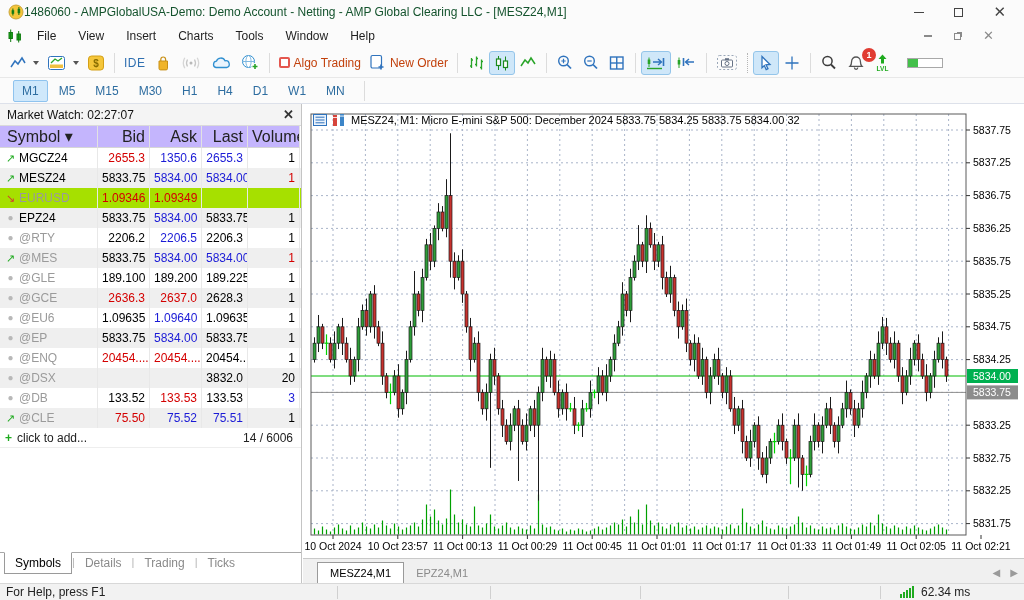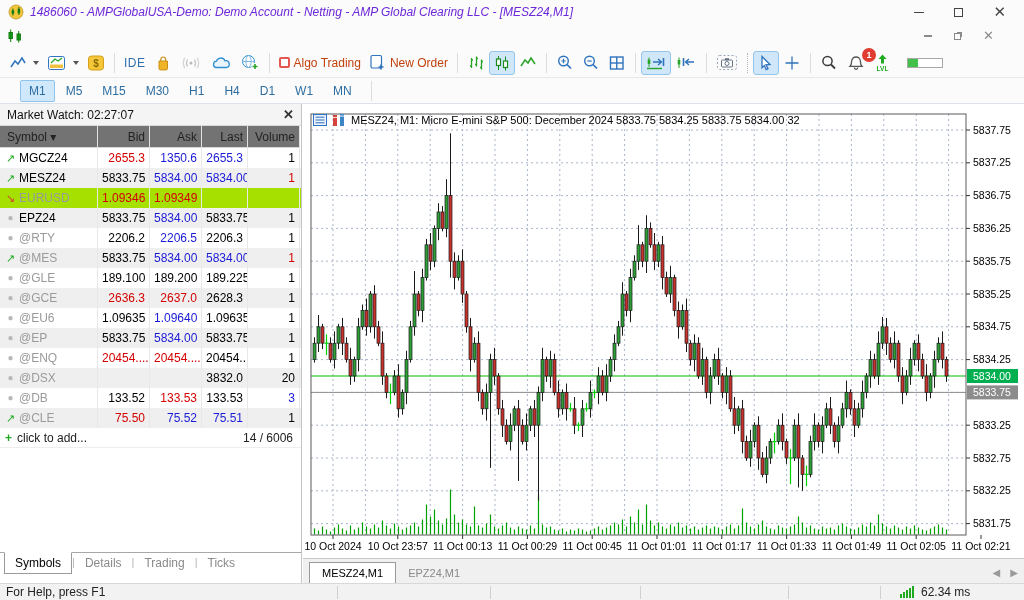--- a/index.html
+++ b/index.html
@@ -2,21 +2,21 @@
 <html><head>
 <meta charset="utf-8">
 <style>
   * { margin:0; padding:0; box-sizing:border-box; }
   html,body { width:1024px; height:600px; overflow:hidden; background:#fff;
     font-family:"Liberation Sans", sans-serif; -webkit-font-smoothing:antialiased; }
   .abs { position:absolute; }
   
   .titlebar { position:absolute; left:0; top:0; width:1024px; height:24px;
     background:#fbfbfb; display:flex; align-items:center; padding:0 8px; }
-  .titlebar .title { font-size:12px; color:#6d28d9; margin-left:6px; white-space:nowrap;font-style:italic; }
+  .titlebar .title { font-size:12px; color:#14532d; margin-left:0; white-space:nowrap; }
   .win-controls { margin-left:auto; display:flex; align-items:center; gap:30px; padding-right:10px; }
   .wc-min { width:10px; height:1px; border-bottom:1px solid #444; display:inline-block; }
   .wc-max { width:9px; height:9px; border:1px solid #444; display:inline-block; }
   .wc-close { font-size:15px; color:#444; line-height:10px; }
   
   .menubar { position:absolute; left:0; top:24px; width:1024px; height:24px;
     background:#fbfbfb; display:flex; align-items:center; padding:0 6px; }
   .menu-item { font-size:12px; color:#1f1f1f; padding:3px 11px; cursor:default; }
   .child-controls { margin-left:auto; display:flex; align-items:center; gap:22px; padding-right:24px; }
   .cc-min { width:8px; border-bottom:2px solid #8a8a8a; display:inline-block; }
@@ -35,33 +35,33 @@
   .tlabel { font-size:12px; color:#c2410c; white-space:nowrap; }
   .ide-label { font-size:12px; color:#2f6fb0; letter-spacing:.5px; }
   .algo-box { width:11px; height:11px; border:2px solid #e4574f; border-radius:2px; background:#fff; display:inline-block; }
   .bell-wrap { position:relative; }
   .badge { position:absolute; top:-4px; right:-7px; background:#e03c32; color:#fff; font-size:9px;
     min-width:14px; height:14px; border-radius:8px; display:flex; align-items:center; justify-content:center; font-weight:bold; }
   .vol-slider { width:36px; height:10px; border:1px solid #a8a8a8; background:#fff; display:inline-block; position:relative; }
   .vol-fill { position:absolute; left:0; top:0; bottom:0; width:10px; background:#43c04a; }
   
   .tfbar { position:absolute; left:0; top:78px; width:1024px; height:26px; background:#fbfbfb;
-    border-bottom:1px solid #dde1ea; display:flex; align-items:center; padding:0 20px; }
+    border-bottom:1px solid #dde1ea; display:flex; align-items:center; padding:0 13px; }
   .tf { font-size:12px; color:#2e6da0; padding:3px 8px; border:1px solid transparent; border-radius:2px; margin-right:2px; }
   .tf.active { background:#cfe8fb; border-color:#8fc3ee; }
   .tf-sep { width:1px; height:20px; background:#dcdcdc; margin-left:8px; }
   
   .mw { position:absolute; left:0; top:104px; width:302px; height:479px; background:#fff;
     border-right:1px solid #c4c4c4; }
   .mw-header { height:22px; background:#f4f4f4; border-bottom:1px solid #dadada; display:flex;
     align-items:center; padding:0 7px; font-size:12px; color:#111;justify-content:space-between; }
   .mw-close { margin-left:auto; font-size:13px; color:#333; font-weight:bold; line-height:10px; }
   .mw-grid { display:grid; grid-template-columns:98px 52px 52px 46px 52px; }
-  .mw-hcell { height:22px; line-height:22px; font-size:12px; color:#222; border-bottom:1px solid #d6d6d6;
-    border-right:1px solid #e2e2e2; padding:0 4px; background:#737373; text-align:right; white-space:nowrap; overflow:hidden; }
+  .mw-hcell { height:22px; line-height:22px; font-size:16px; color:#222; border-bottom:1px solid #d6d6d6;
+    border-right:1px solid #e2e2e2; padding:0 4px; background:#c4b5fd; text-align:right; white-space:nowrap; overflow:hidden; }
   .mw-hcell.sym { text-align:left; padding-left:7px; }
   .mw-cell { height:20px; line-height:20px; font-size:12px; border-right:1px solid #e8e8e8;
     padding:0 4px; text-align:right; white-space:nowrap; overflow:hidden; }
   .mw-cell.sym { text-align:left; padding-left:2px; display:flex; align-items:center; }
   .trend { width:17px; display:inline-block; text-align:center; font-size:11px; flex:none; }
   .t-up { color:#1faa1f; } .t-down { color:#d43b2f; } .t-dot { color:#b8b8b8; font-size:10px; }
   .c-r { color:#d40000; } .c-b { color:#1a1ad6; } .c-k { color:#000; } .c-g { color:#9a9a9a; }
   .row-alt { background:#efefef; } .row-hl { background:#a6e000; }
   .mw-add { height:20px; display:flex; align-items:center; font-size:12px; color:#222;
     border-bottom:1px solid #eee; }
@@ -71,21 +71,21 @@
     display:flex; align-items:flex-start; padding-left:4px; background:#fff; }
   .mw-tab { font-size:12px; color:#8a8a8a; padding:3px 10px; position:relative; }
   .mw-tab.active { color:#000; border:1px solid #9a9a9a; border-top:1px solid #fff; margin-top:-1px; background:#fff; }
   .mw-tab-sep { color:#b5b5b5; padding-top:3px; font-size:11px; }
   
   .chart-area { position:absolute; left:303px; top:104px; width:721px; height:479px; background:#fff; }
   #chart-svg { position:absolute; left:0; top:0; }
   .chart-head { position:absolute; left:10px; top:10px; display:flex; align-items:center; gap:5px; }
   .chart-head .txt { font-size:11px; color:#000; white-space:nowrap; }
   .chart-tabs { position:absolute; left:0; bottom:0; width:100%; height:25px; background:#f0f0f0;
-    border-top:1px solid #c9c9c9; display:flex; align-items:flex-end; padding-left:6px; }
+    border-top:1px solid #c9c9c9; display:flex; align-items:flex-end; padding-left:14px; }
   .chart-tab { font-size:11px; padding:4px 12px 4px; color:#8a8a8a; }
   .chart-tab.active { background:#fff; border:1px solid #9a9a9a; border-bottom:none; color:#000; margin-bottom:0; }
   .tab-nav { position:absolute; right:6px; bottom:5px; display:flex; gap:10px; color:#9a9a9a; font-size:10px; }
   
   .statusbar { position:absolute; left:0; top:583px; width:1024px; height:17px; background:#f2f2f2;
     border-top:1px solid #d8d8d8; font-size:12px; color:#222; }
   .sb-sep { position:absolute; top:2px; width:1px; height:13px; background:#d0d0d0; }
   .sb-latency { position:absolute; left:900px; top:1px; display:flex; align-items:center; gap:5px; }
 </style>
 </head>
@@ -107,20 +107,29 @@
   </span>
 </div>
 
 <div class="menubar">
   <svg width="20" height="16">
     <rect x="3" y="4.5" width="3.4" height="6" fill="#1faa1f" stroke="#0e7a0e"></rect>
     <line x1="4.7" y1="1.5" x2="4.7" y2="14" stroke="#0e7a0e"></line>
     <rect x="11" y="6" width="3.4" height="6" fill="#1faa1f" stroke="#0e7a0e"></rect>
     <line x1="12.7" y1="3" x2="12.7" y2="14.5" stroke="#0e7a0e"></line>
   </svg>
+  <nav id="menu" style="display:flex;">
+      <span class="menu-item">File</span>
+      <span class="menu-item">View</span>
+      <span class="menu-item">Insert</span>
+      <span class="menu-item">Charts</span>
+      <span class="menu-item">Tools</span>
+      <span class="menu-item">Window</span>
+      <span class="menu-item">Help</span>
+    </nav>
   <span class="child-controls">
     <span class="cc-min"></span>
     <span class="cc-restore"></span>
     <span class="cc-close">✕</span>
   </span>
 </div>
 
 <div class="toolbar">
   <span class="tbtn">
     <svg width="18" height="16">

